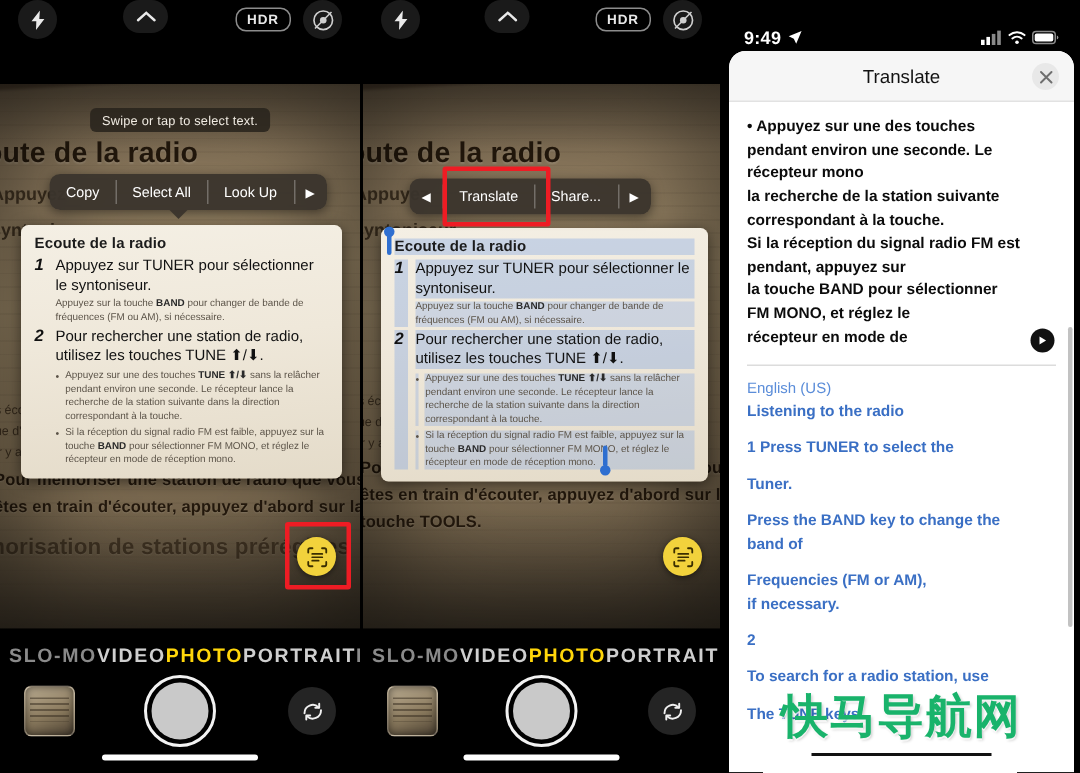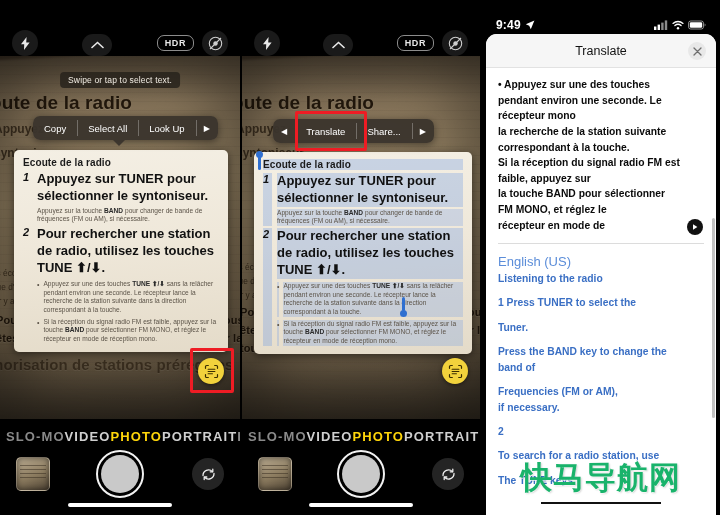--- a/index.html
+++ b/index.html
@@ -41,21 +41,21 @@
     text-shadow: 0 1px 1px rgba(255,255,255,.12);
     white-space:nowrap;
   }
   .bg-body{
     position:absolute; color:#3a2d1d; white-space:nowrap; opacity:.92;
   }
 
   
   .cam-top {
     position:absolute; left:0; right:0; top:0; height:56px; background:#000;
-    display:flex; align-items:flex-end; justify-content:space-between; padding:0 12px;
+    display:flex; align-items:flex-start; justify-content:space-between; padding:0 12px;
   }
   .cc-btn{
     width:26px;height:26px;border-radius:50%;
     display:flex;align-items:center;justify-content:center;
     background:rgba(255,255,255,.10);
   }
   .cc-btn svg{ display:block; }
   .hdr-pill{
     border:1.2px solid rgba(255,255,255,.55); border-radius:7px;
     padding:2px 7px; color:#e8e8e8; font-size:9px; font-weight:700; letter-spacing:.6px;
@@ -135,21 +135,21 @@
   
   .doc-card{
     position:absolute; border-radius:5px; overflow:hidden;
     background: linear-gradient(175deg,#f4efe4 0%,#efe8da 45%,#e4dbc9 100%);
     box-shadow: 0 2px 10px rgba(0,0,0,.55);
     padding:7px 9px 8px 9px;
   }
   .doc-title{ font-size:10px; font-weight:700; color:#1b1b1b; margin-bottom:3px; letter-spacing:.1px;}
   .doc-step{ display:flex; gap:5px; margin-top:2px; }
   .doc-num{ font-size:11px; font-weight:700; font-style:italic; color:#111; line-height:1.15; min-width:9px;}
-  .doc-strong{ font-size:13px; font-weight:700; color:#111; line-height:1.3; }
+  .doc-strong{ font-size:10px; font-weight:400; color:#111; line-height:1.3; }
   .doc-sub{ font-size:6.6px; color:#5b5348; line-height:1.32; margin-top:2px; }
   .doc-bul{ display:flex; gap:4px; margin-top:3px; }
   .doc-dot{ font-size:7px; color:#5b5348; line-height:1.3; }
   .doc-b{ font-weight:700; color:#2a2a2a; }
 
   
   .sel .doc-title, .sel .doc-strong, .sel .doc-num { background: rgba(104,150,230,.30); }
   .sel .doc-sub, .sel .doc-dot { background: rgba(104,150,230,.26); }
   .sel-handle{ position:absolute; width:2.5px; background:#2f6fd0; border-radius:2px; }
   .sel-knob{ position:absolute; width:7px;height:7px;border-radius:50%; background:#2f6fd0; }
@@ -188,21 +188,21 @@
   }
   .tr-body{ position:absolute; left:0; right:0; top:34px; bottom:0; overflow:hidden; }
   .tr-src{ padding:9px 12px 10px 12px; position:relative; }
   .tr-src p{ font-size:10.3px; line-height:1.52; color:#0b0b0b; font-weight:700; }
   .play-btn{
     position:absolute; right:13px; bottom:8px; width:16px;height:16px;border-radius:50%;
     background:#111; display:flex;align-items:center;justify-content:center;
   }
   .tr-div{ height:.5px; background:#dcdcdc; margin:0 12px; }
   .tr-out{ padding:10px 12px 0 12px; }
-  .tr-lang{ font-size:13px; color:#5b8dd9; margin-bottom:2px; }
+  .tr-lang{ font-size:10px; color:#5b8dd9; margin-bottom:2px; }
   .tr-out p{ font-size:10.3px; line-height:1.5; color:#3a6fc4; font-weight:600; margin-bottom:9px; }
   .scrollbar{
     position:absolute; right:1.5px; top:150px; width:2.5px; height:200px;
     background: rgba(120,120,120,.45); border-radius:2px;
   }
 
   
   .watermark{
     position:absolute; left:50%; transform:translateX(-50%); bottom:16px;
     font-size:31px; font-weight:800; color:#19b36b;
@@ -504,21 +504,21 @@
 
       <div class="tr-body">
 
         <div class="tr-src">
           <p>• Appuyez sur une des touches</p>
           <p>pendant environ une seconde. Le</p>
           <p>récepteur mono</p>
           <p>la recherche de la station suivante</p>
           <p>correspondant à la touche.</p>
           <p>Si la réception du signal radio FM est</p>
-          <p>faible, appuyez sur</p>
+          <p>pendant, appuyez sur</p>
           <p>la touche BAND pour sélectionner</p>
           <p>FM MONO, et réglez le</p>
           <p>récepteur en mode de</p>
           <div class="play-btn">
             <svg width="8" height="8" viewBox="0 0 8 8">
                 <path d="M2 1.3 6.4 4 2 6.7z" fill="#fff"></path>
               </svg>
           </div>
         </div>
 

